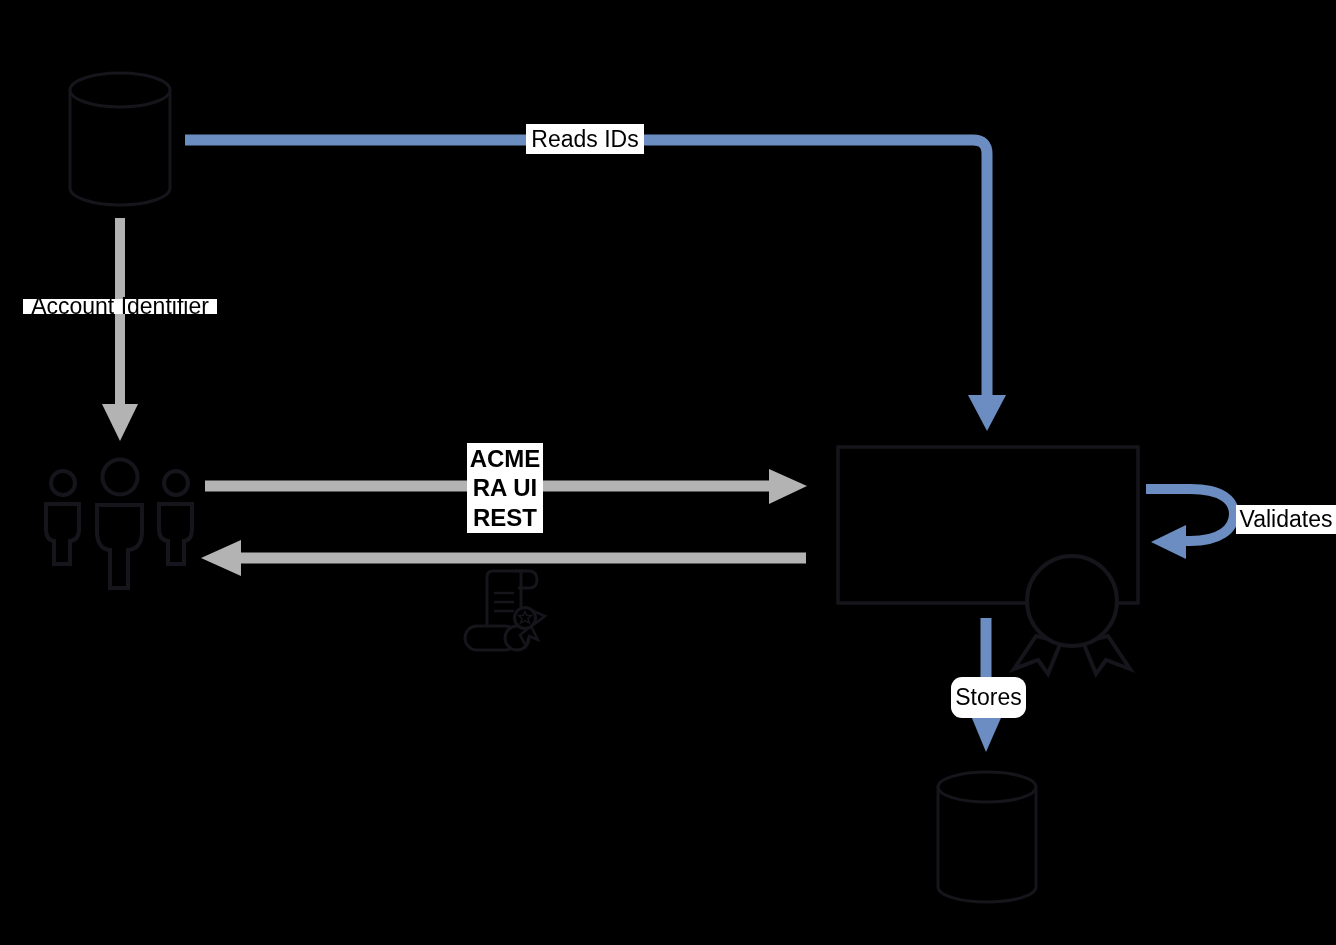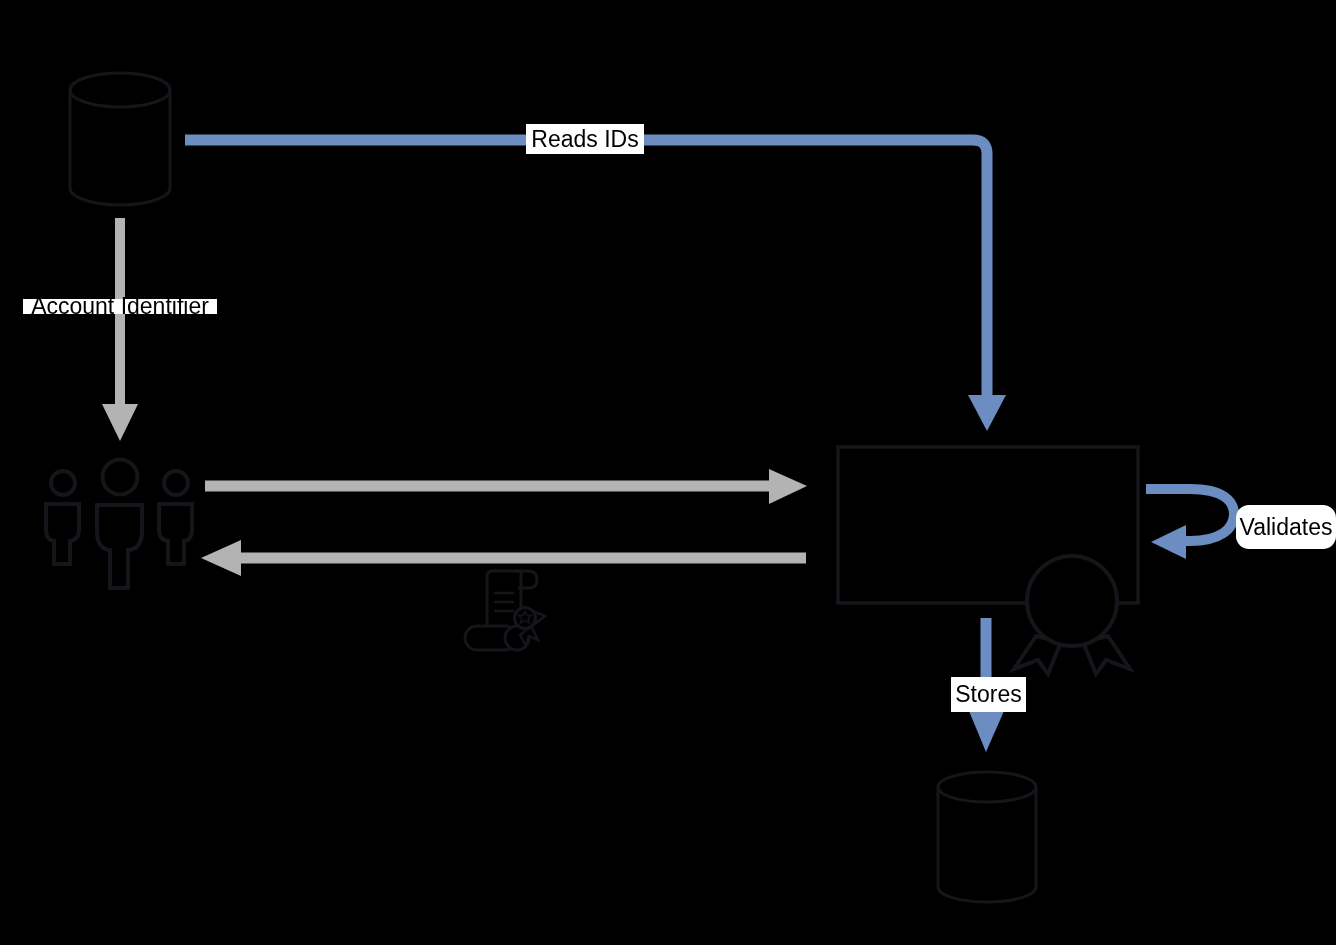--- a/index.html
+++ b/index.html
@@ -32,22 +32,22 @@
     display:flex;align-items:center;justify-content:center;
     text-align:center;
     font-size:23px;
     line-height:1.25;
     white-space:nowrap;
   }
   .lbl-bold{font-weight:bold;font-size:24px;white-space:pre-line;line-height:1.22;}
   .lbl-reads{left:526px;top:124px;width:118px;height:30px;}
   .lbl-account{left:23px;top:299px;width:194px;height:15px;}
   .lbl-request{left:467px;top:443px;width:76px;height:90px;}
-  .lbl-validates{left:1236px;top:505px;width:100px;height:44px;border-radius:13px;}
-  .lbl-stores{left:951px;top:677px;width:75px;height:35px;}
+  .lbl-validates{left:1236px;top:505px;width:100px;height:29px;}
+  .lbl-stores{left:951px;top:677px;width:75px;height:41px;border-radius:11px;}
 </style>
 </head>
 <body style="background: rgb(0, 0, 0);">
 
 <div class="canvas">
 
   <svg width="1336" height="945" viewBox="0 0 1336 945">
 
     <g>
       <path class="blue-stroke" stroke-width="11" d="M185,140 L973,140 Q987,140 987,154 L987,397"></path>
@@ -118,17 +118,20 @@
     <g>
       <path class="ink" stroke-width="3" d="M938,787 L938,887 A49,15 0 0 0 1036,887 L1036,787"></path>
       <ellipse class="ink" stroke-width="3" cx="987" cy="787" rx="49" ry="15"></ellipse>
     </g>
   </svg>
 
   <div class="lbl lbl-reads">Reads IDs</div>
 
   <div class="lbl lbl-account">Account Identifier</div>
 
+  <div class="lbl lbl-bold lbl-request">ACME
+RA UI
+REST</div>
 
   <div class="lbl lbl-validates">Validates</div>
 
   <div class="lbl lbl-stores">Stores</div>
 </div>
 
 </body></html>

